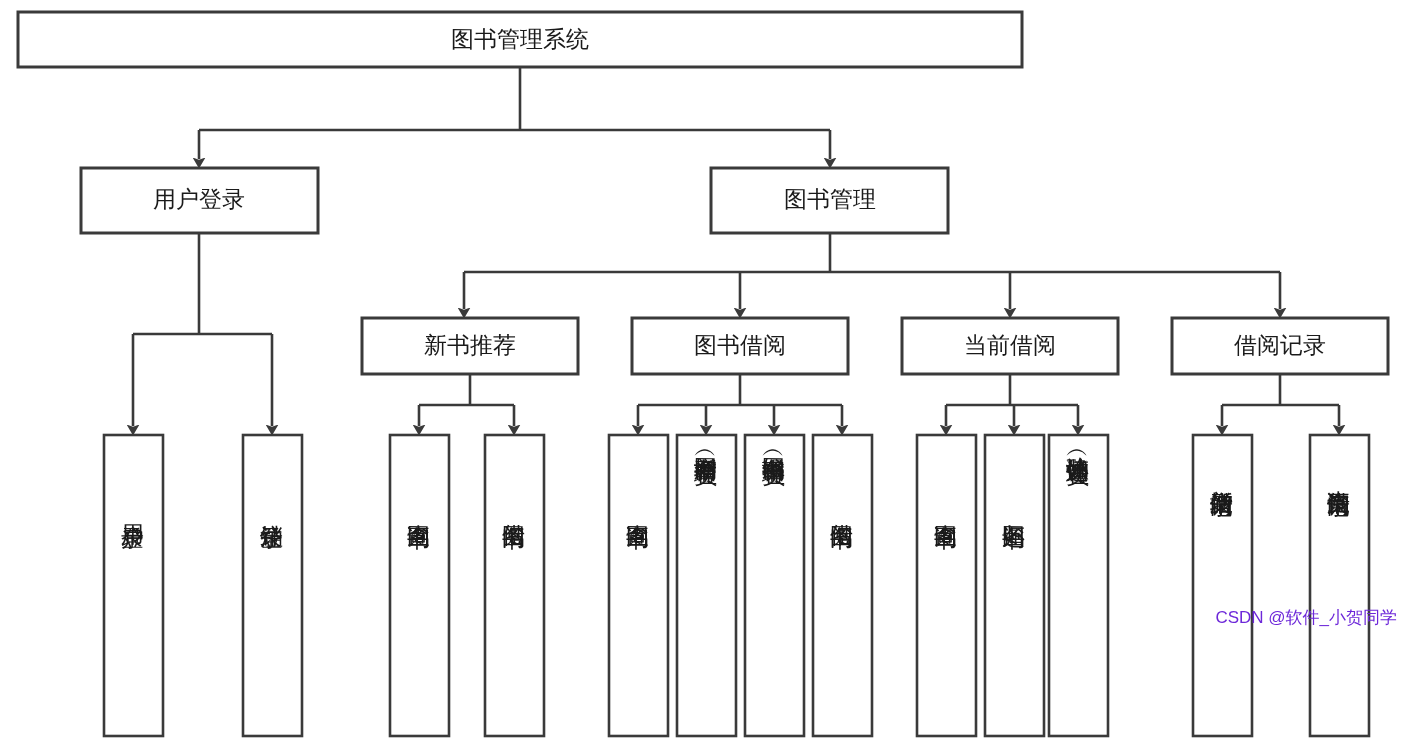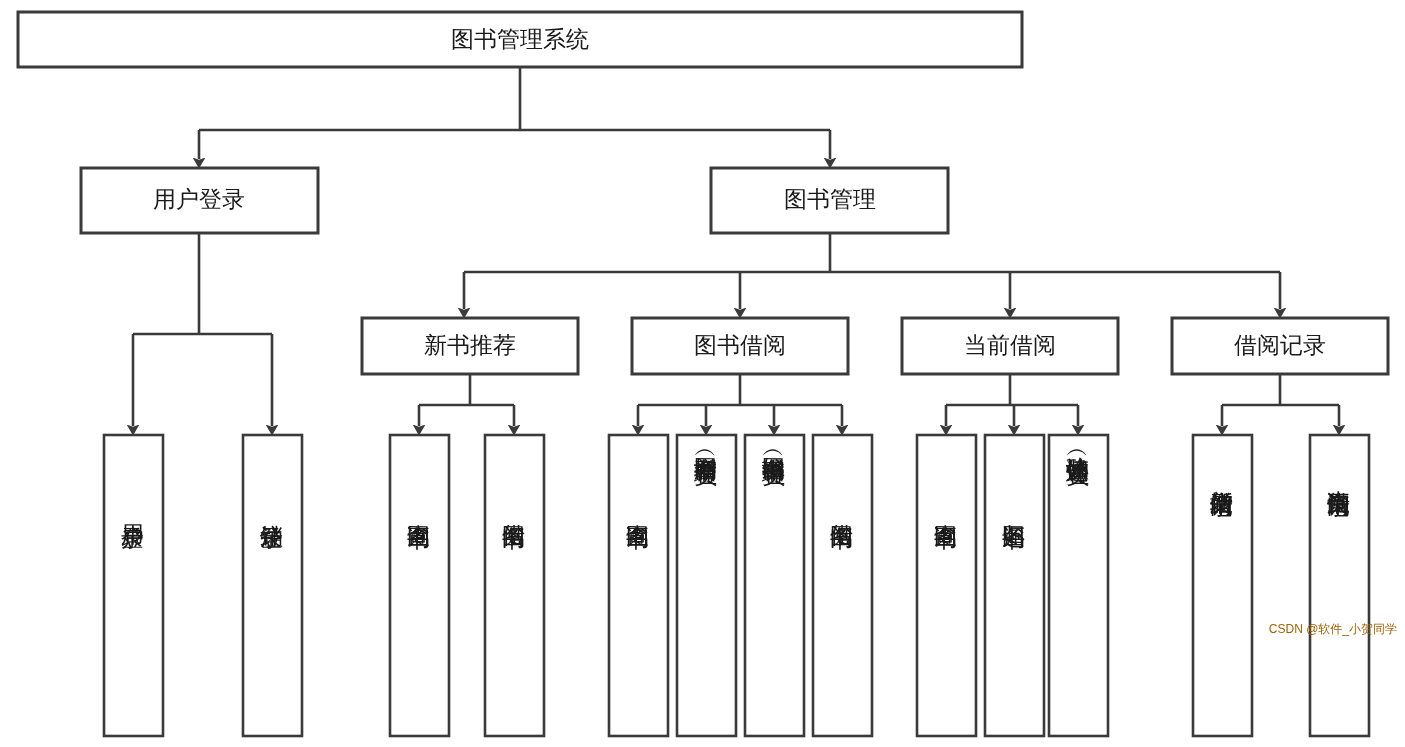--- a/index.html
+++ b/index.html
@@ -51,24 +51,24 @@
     font-family: "Liberation Sans", "DejaVu Sans", sans-serif;
     font-size: 23px;
     fill: #1a1a1a;
     text-anchor: middle;
     writing-mode: vertical-rl;
     letter-spacing: 1px;
   }
   .watermark {
     position: absolute;
     right: 8px;
-    bottom: 10px;
-    font-family: "Liberation Sans", "DejaVu Sans", sans-serif;
-    font-size: 12px;
-    color: #a16207;
+    bottom: 19px;
+    font-family: "Liberation Sans", "DejaVu Sans", sans-serif;
+    font-size: 17px;
+    color: #6d28d9;
     white-space: nowrap;
     pointer-events: none;
   }
 </style>
 </head>
 <body>
 
 <div id="diagram-root">
 
   <svg id="flowchart" viewBox="0 0 1405 747" xmlns="http://www.w3.org/2000/svg">

